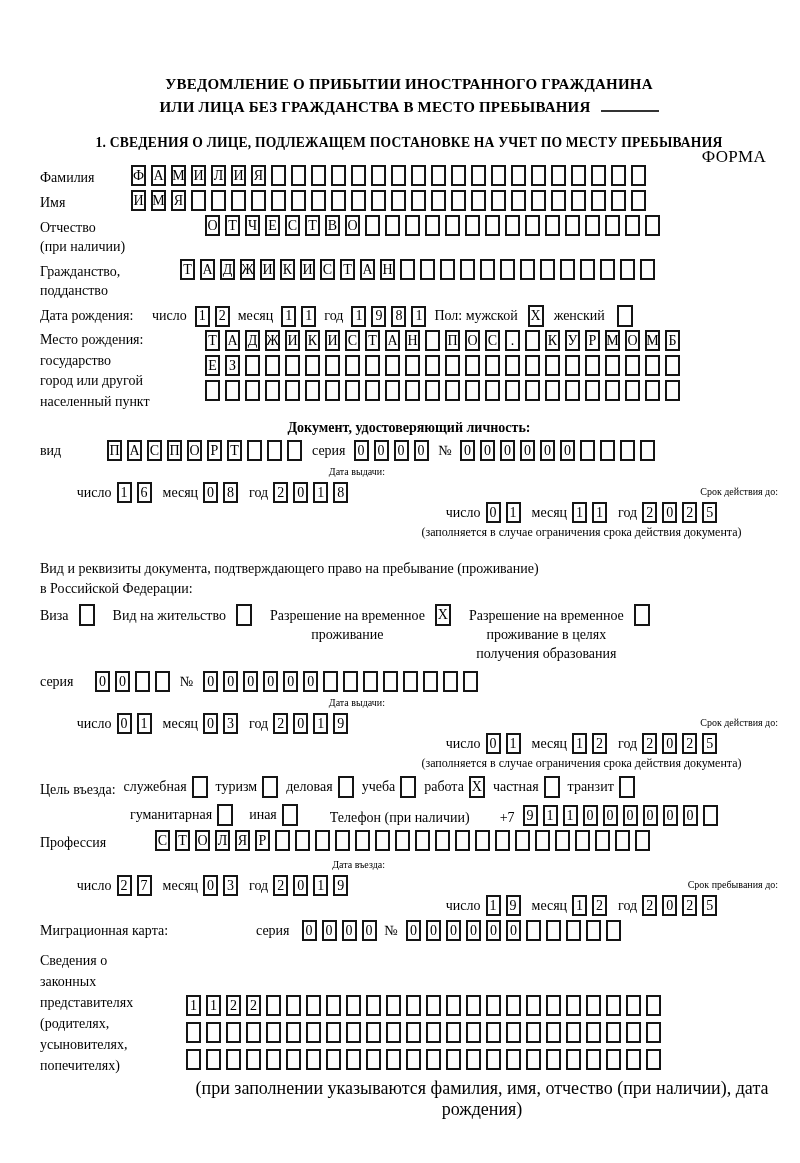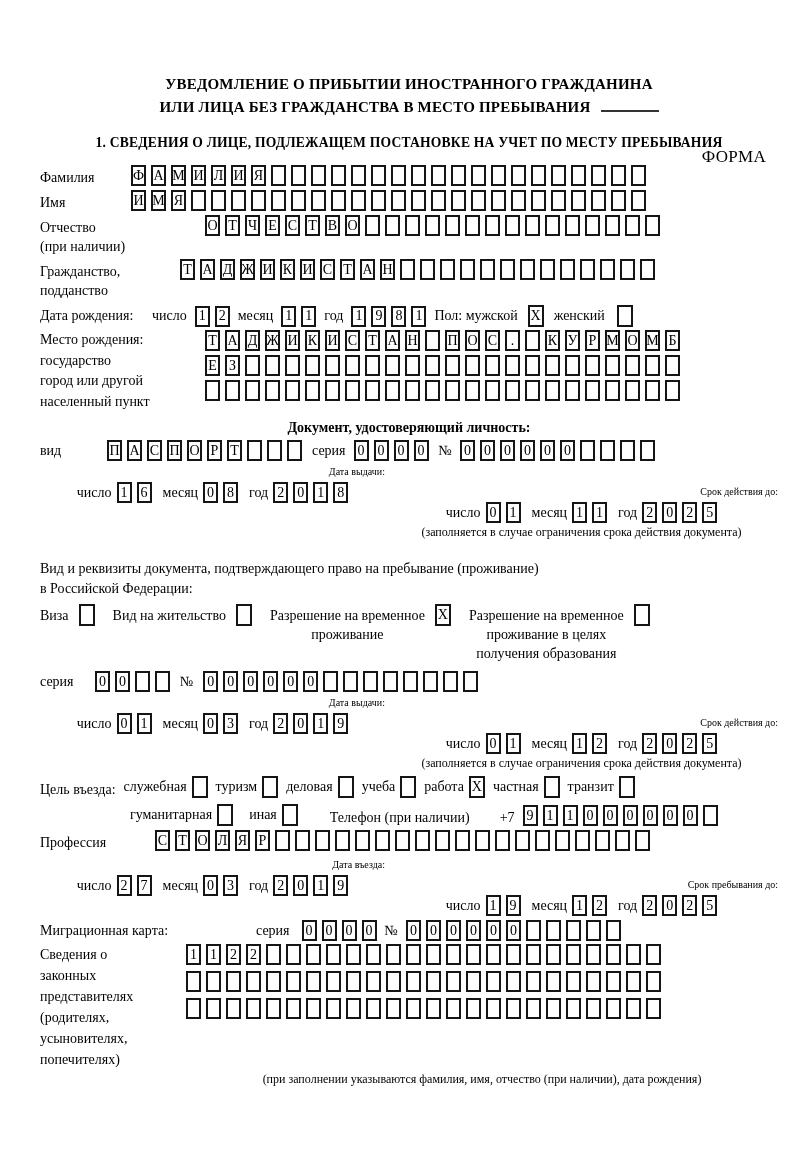--- a/index.html
+++ b/index.html
@@ -57,24 +57,24 @@
   .para { margin-top:20px; font-size:14px; line-height:20px; }
 
   .optrow { display:flex; align-items:flex-start; margin-top:5px; gap:18px; }
   .opt { display:flex; align-items:flex-start; gap:10px; }
   .opt .olabel { font-size:14px; line-height:19px; text-align:center; padding-top:2px; }
   .opt .olabel span { display:block; }
 
   .purp-row { display:flex; align-items:flex-end; margin-top:6px; gap:8px; font-size:14px; }
   .popt { display:flex; align-items:center; gap:5px; }
 
-  .reps { display:flex; align-items:flex-start; margin-top:3px; }
+  .reps { display:flex; align-items:flex-end; margin-top:9px; }
   .reps .rows > .cells { margin-bottom:6px; }
 
-  .foot-note { margin-left:146px; text-align:center; font-size:12px; margin-top:2px; } .mt8 { margin-top:8px; }
+  .foot-note { margin-left:146px; text-align:center; font-size:18px; margin-top:2px; } .mt8 { margin-top:8px; }
 </style>
 </head>
 <body>
 
 <div class="page">
 
 
   <div class="forma">ФОРМА</div>
 
   <div class="content">

